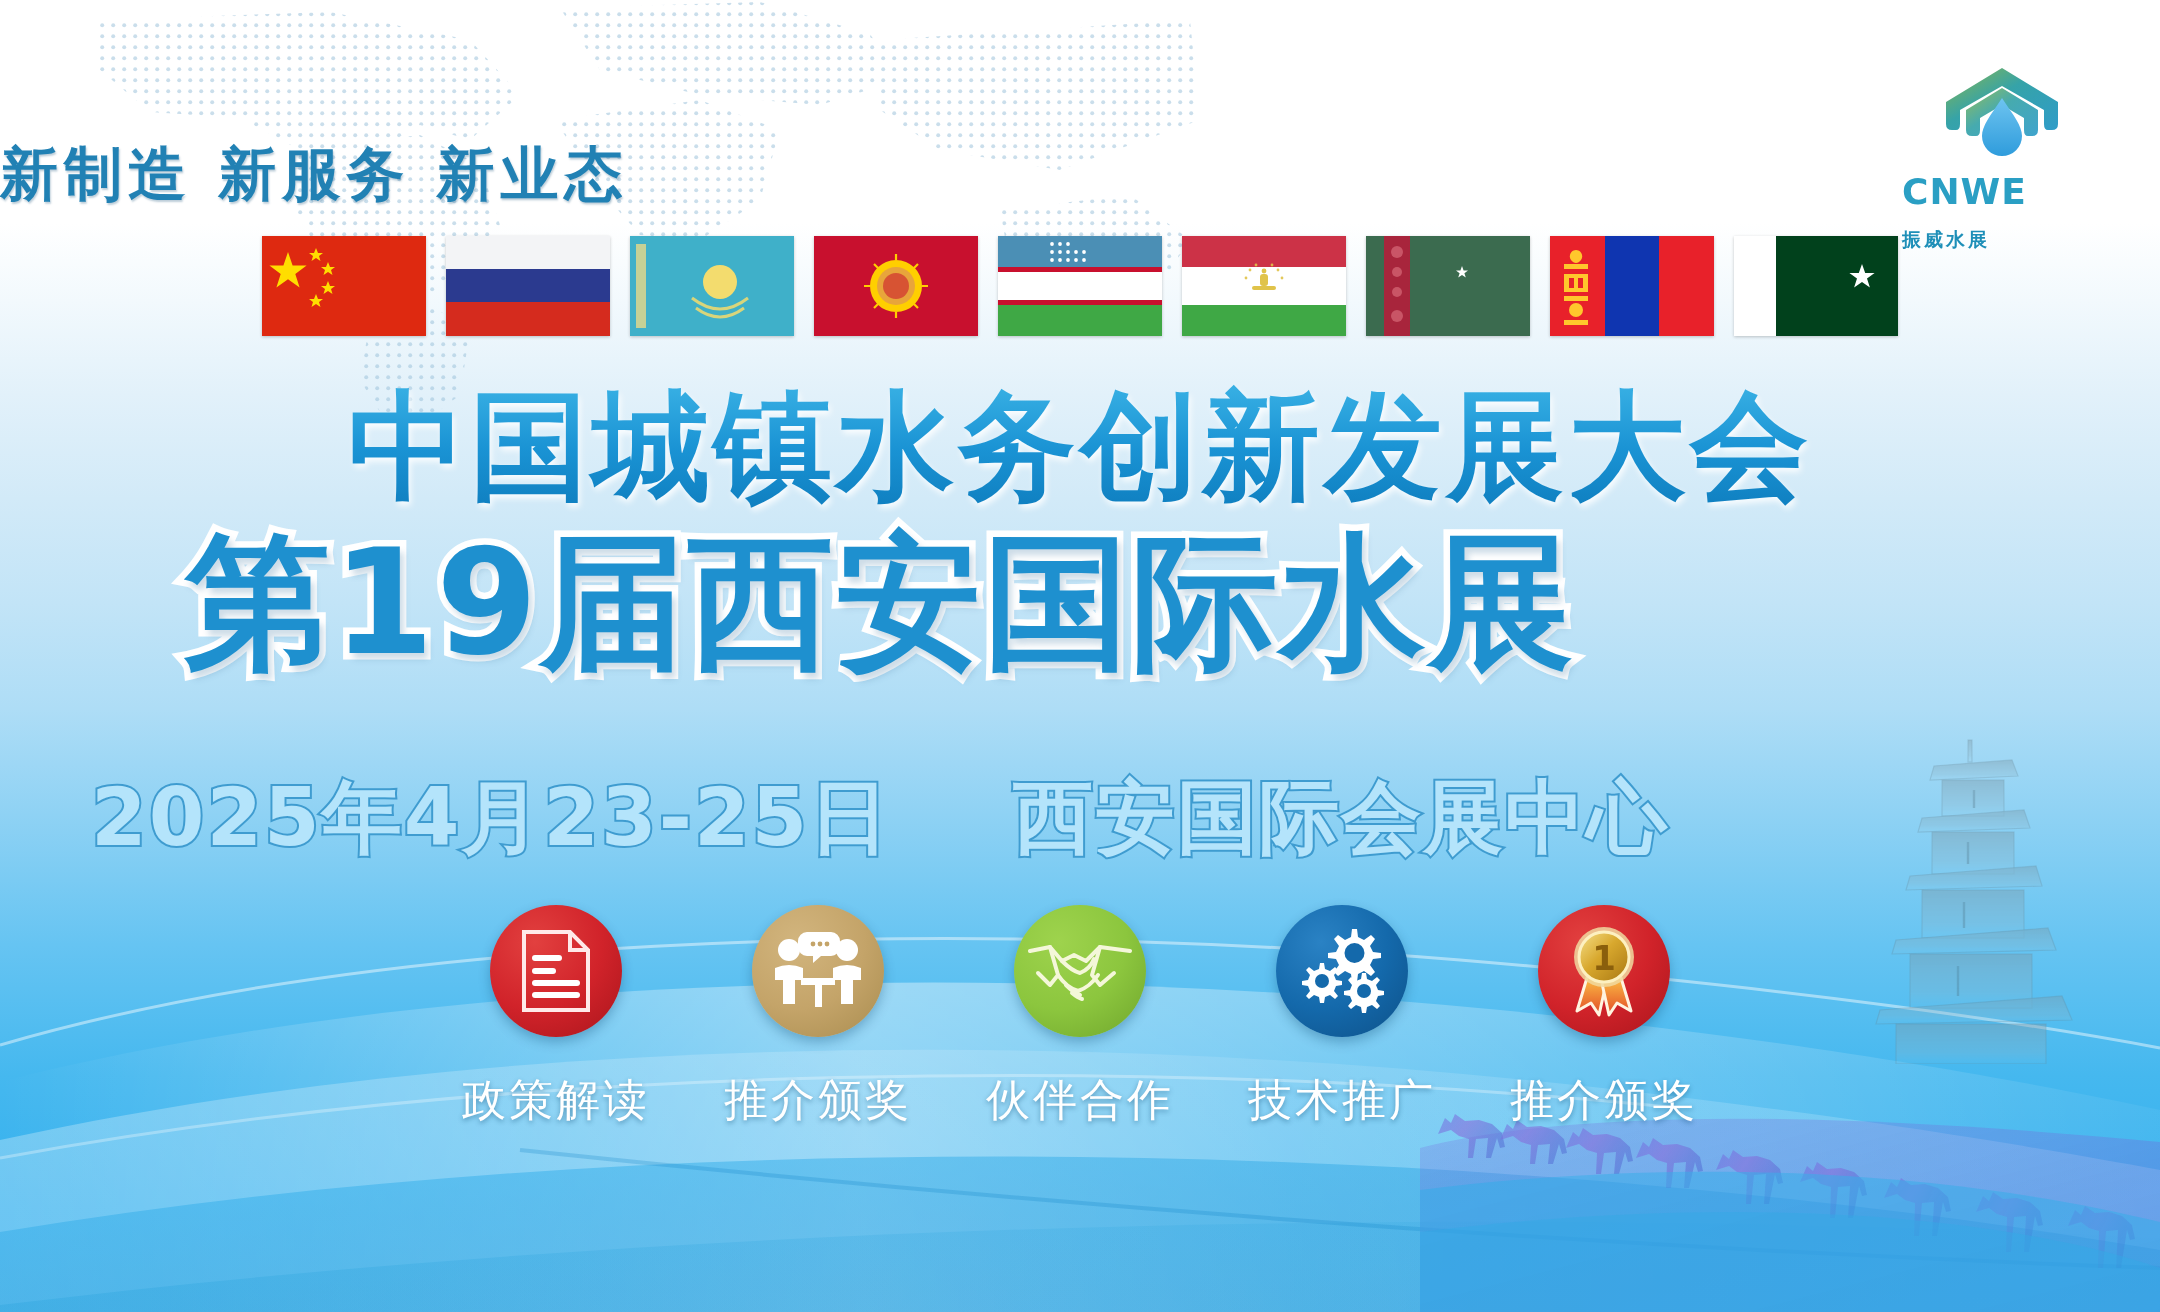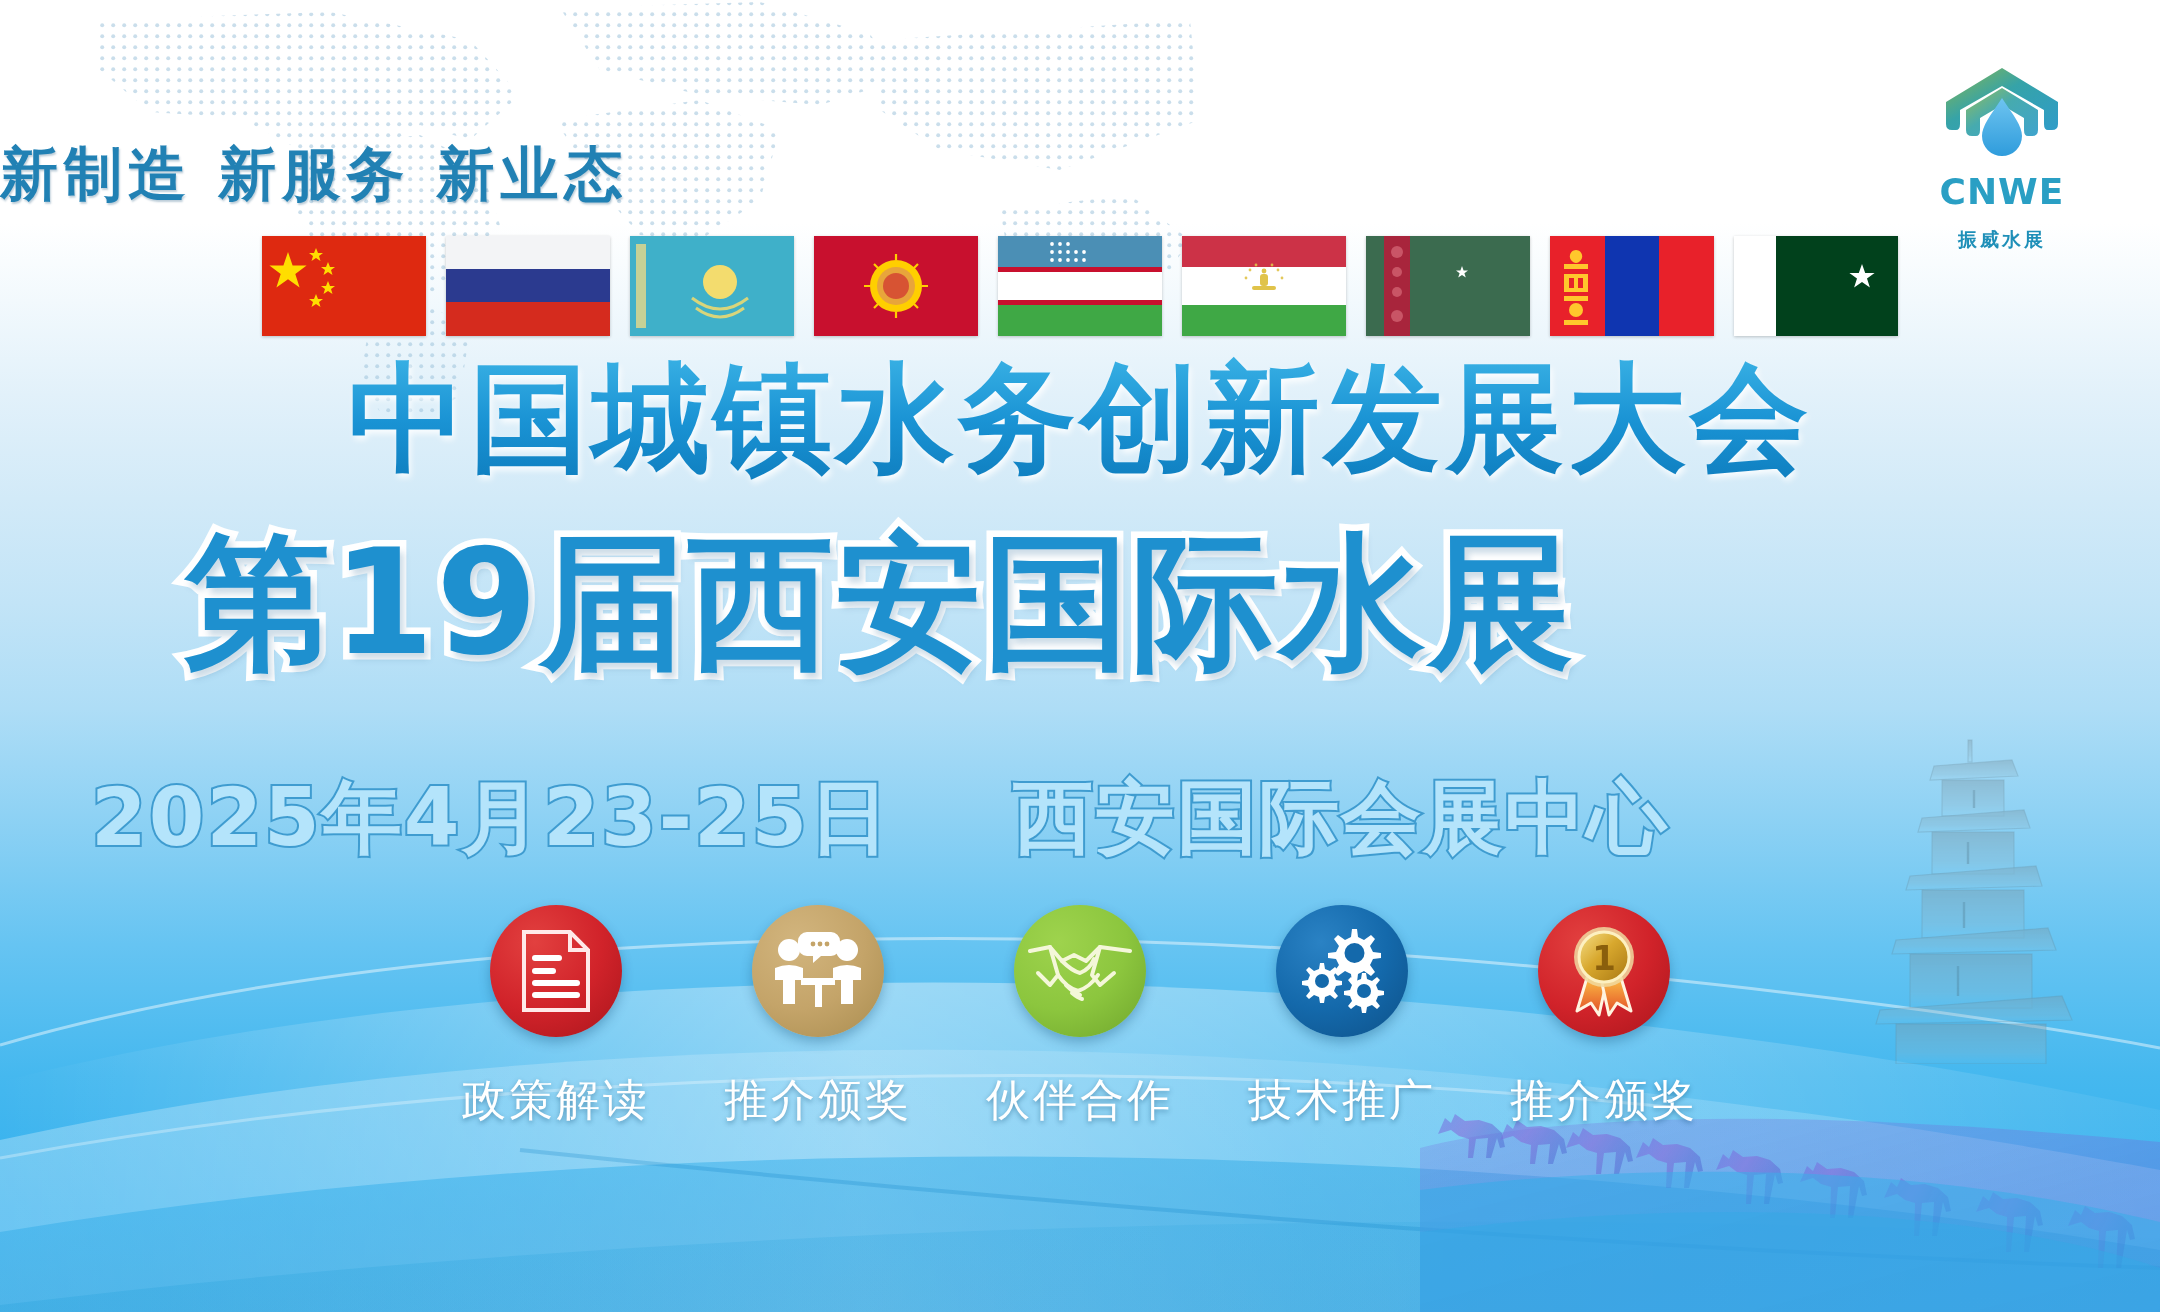--- a/index.html
+++ b/index.html
@@ -42,21 +42,21 @@
   
   .tagline{
     position:absolute; top:136px; left:0; width:2160px; text-align:left;
     font-family:"DejaVu Serif","Liberation Serif",serif;
     font-weight:700; font-size:58px; letter-spacing:6px;
     color:#2181b4;
     text-shadow:1px 2px 2px rgba(20,80,120,.28);
   }
 
   
-  .logo{ position:absolute; right:58px; top:58px; width:200px; height:190px; text-align:center;}
+  .logo{ position:absolute; right:58px; top:58px; width:200px; height:190px; }
   .logo-mark{ width:140px; height:120px; margin:0 auto; display:block;}
   .logo-en{
     font-family:"DejaVu Sans","Liberation Sans",sans-serif;
     font-weight:800; font-size:36px; letter-spacing:1px;
     color:#2a9fc4; line-height:1; margin-top:-4px;
     text-shadow:0 1px 0 rgba(255,255,255,.6);
   }
   .logo-cn{
     font-size:19px; font-weight:700; letter-spacing:3px;
     color:#1e8fb8; margin-top:20px; line-height:1;
@@ -68,21 +68,21 @@
     display:flex; justify-content:center; align-items:center; gap:20px;
   }
   .flag{
     width:164px; height:100px; position:relative; overflow:hidden;
     box-shadow:0 1px 3px rgba(0,0,0,.22);
     background:#fff;
   }
 
   
   .title1{
-    position:absolute; top:356px; left:0; width:2160px; text-align:center;
+    position:absolute; top:384px; left:0; width:2160px; text-align:center;
     font-family:"DejaVu Sans","Liberation Sans",sans-serif;
     font-weight:700; font-size:118px; letter-spacing:4px; line-height:1.06;
     color:#1f9ad6;
     background:linear-gradient(180deg,#38b0e4 0%,#1a93d4 52%,#0f7fc0 100%);
     -webkit-background-clip:text; background-clip:text;
     -webkit-text-fill-color:transparent;
     filter:drop-shadow(2px 4px 3px rgba(255,255,255,.85));
   }
   .title2{
     position:absolute; top:525px; left:0; width:1760px; text-align:center;

